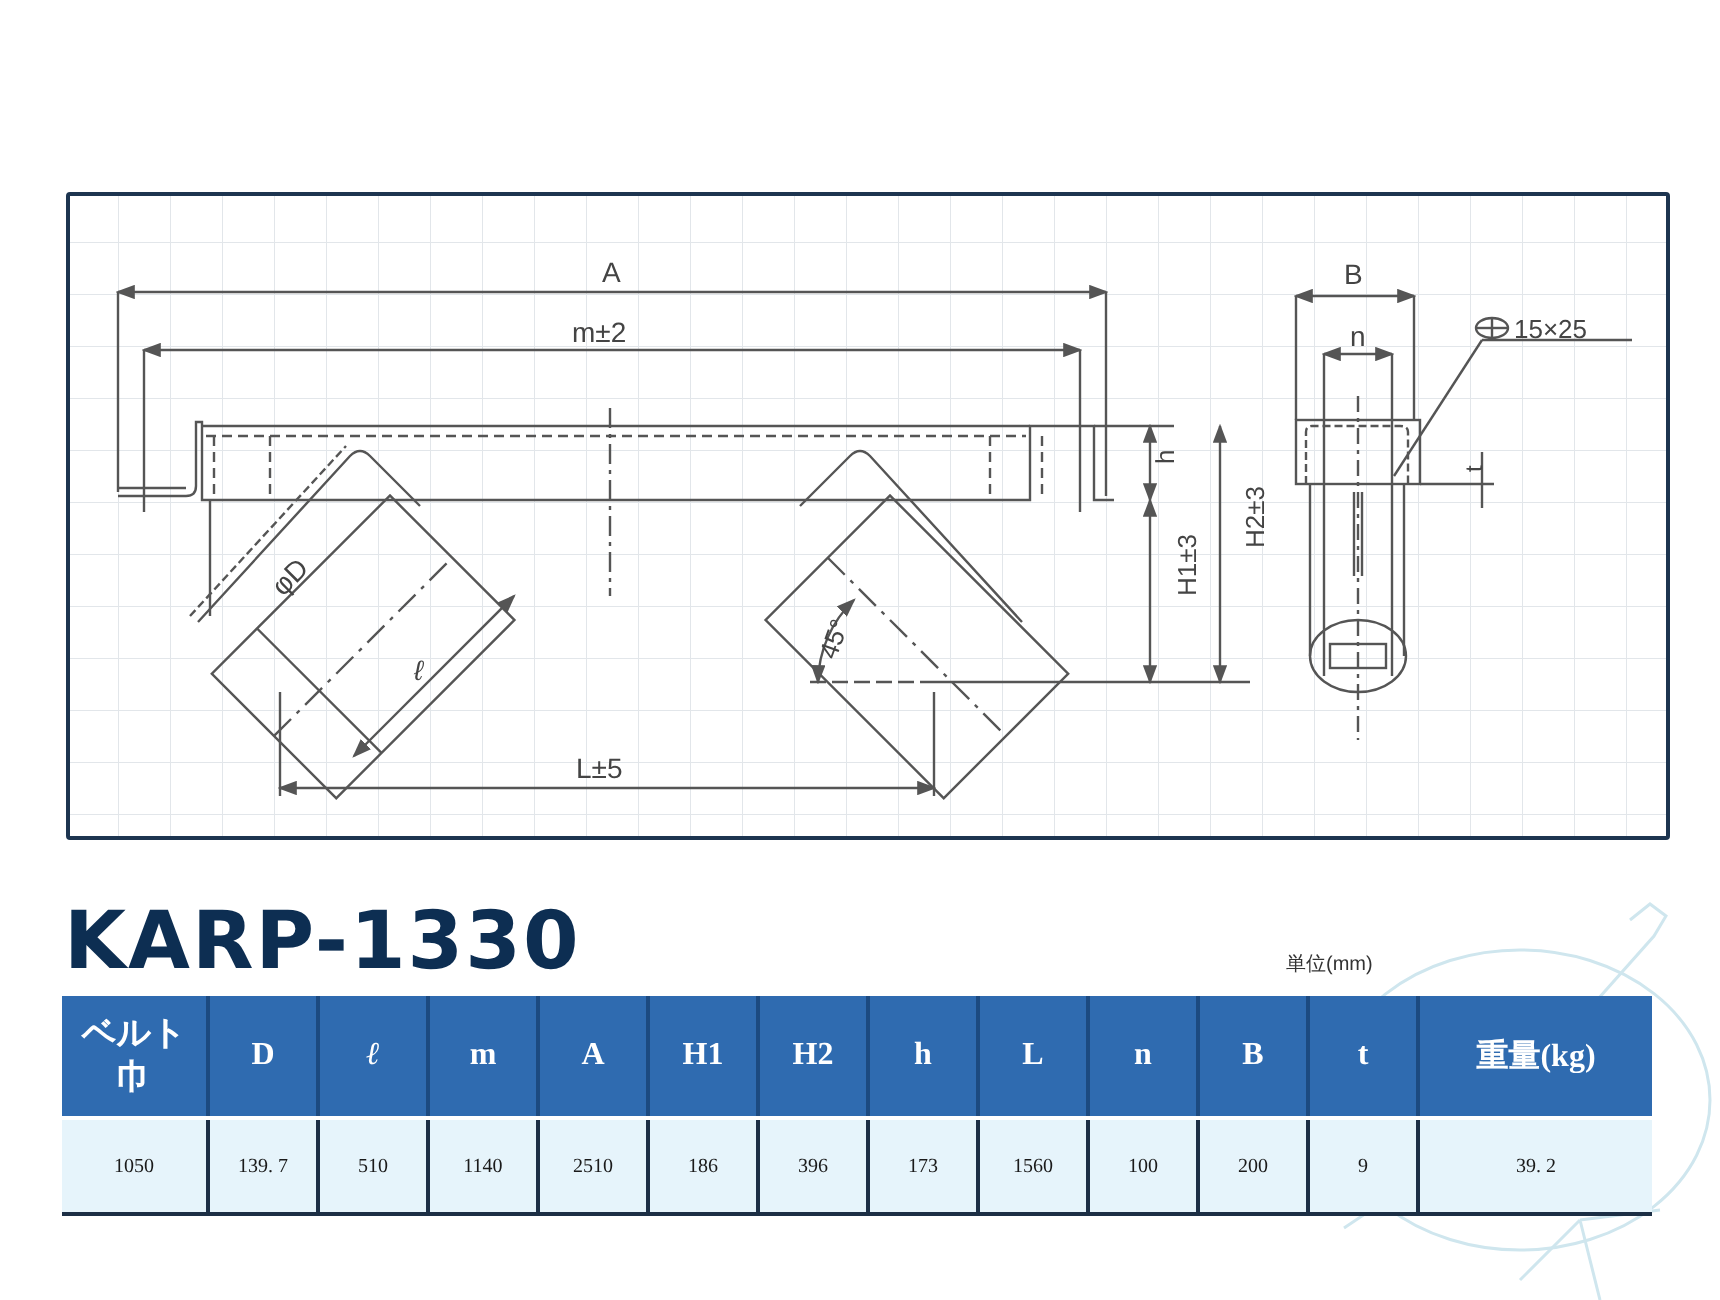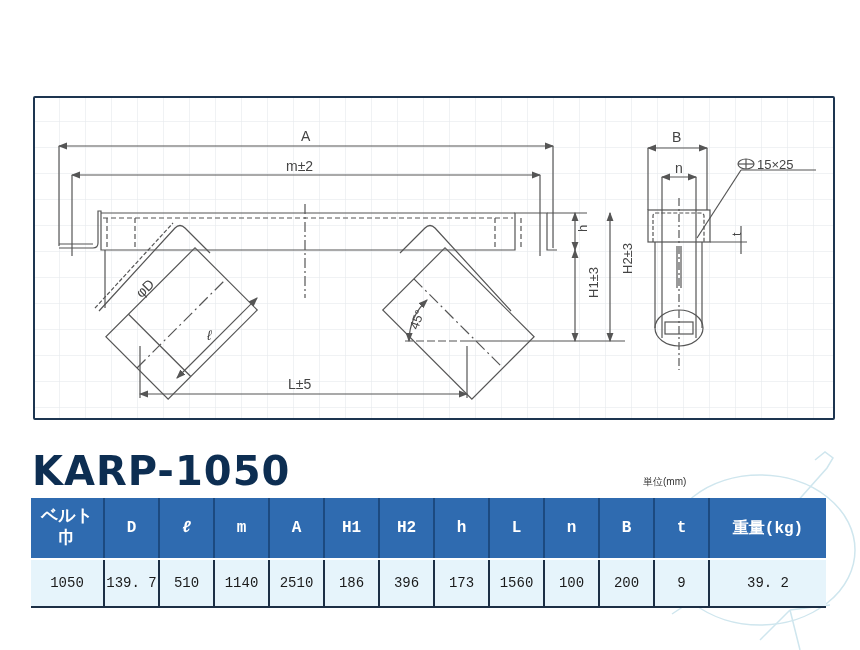--- a/index.html
+++ b/index.html
@@ -16,30 +16,30 @@
   .watermark { position: absolute; left: 640px; top: 440px; width: 220px; height: 210px; }
   .model-title {
     position: absolute; left: 32px; top: 448px; font-size: 40px; font-weight: bold;
     color: #0d2e52; letter-spacing: 1px; font-family: "DejaVu Sans", sans-serif;
   }
   .unit-label {
     position: absolute; left: 643px; top: 475px; font-size: 10px; color: #333;
   }
   table.spec {
     position: absolute; left: 31px; top: 498px; border-collapse: collapse;
-    font-family: Liberation Mono, monospace;
+    font-family: Liberation Serif, serif;
   }
   table.spec th {
     background: #2f6bb0; color: #ffffff; font-size: 16px; font-weight: bold;
     height: 60px; padding: 0; text-align: center; border-left: 2px solid #1c4a80; border-right: 2px solid #1c4a80;
     border-bottom: 2px solid #ffffff;
   }
   table.spec th:first-child { border-left: none; }
   table.spec td {
-    background: #e6f4fb; color: #1a1a1a; font-size: 14px; height: 46px; padding: 0;
+    background: #e6f4fb; color: #1a1a1a; font-size: 10px; height: 46px; padding: 0;
     text-align: center; border-left: 2px solid #1c2f45; border-right: 2px solid #1c2f45;
     border-bottom: 2px solid #1c2f45;
   }
   table.spec td:first-child { border-left: none; }
   table.spec td:last-child, table.spec th:last-child { border-right: none; }
   .belt-head { line-height: 22px; font-size: 17px; }
 </style>
 </head>
 <body>
 
@@ -161,21 +161,21 @@
       <text x="548" y="215" transform="rotate(-90 548 200)" font-size="13">H1±3</text>
       <text x="583" y="190" transform="rotate(-90 583 176)" font-size="13">H2±3</text>
       <text x="637" y="44">B</text>
       <text x="640" y="75">n</text>
       <text x="700" y="140" font-size="12" transform="rotate(-90 702 136)">t</text>
       <text x="722" y="71" font-size="13">15×25</text>
     </g>
   </svg>
 </div>
 
-<div class="model-title">KARP-1050</div>
+<div class="model-title">KARP-1330</div>
 <div class="unit-label">単位(mm)</div>
 
 <table class="spec">
   <thead>
     <tr>
       <th style="width:72px">
         <div class="belt-head"><span>ベルト</span><br><span>巾</span></div>
       </th>
       <th style="width:53px">D</th>
       <th style="width:53px; font-style:italic">ℓ</th>

